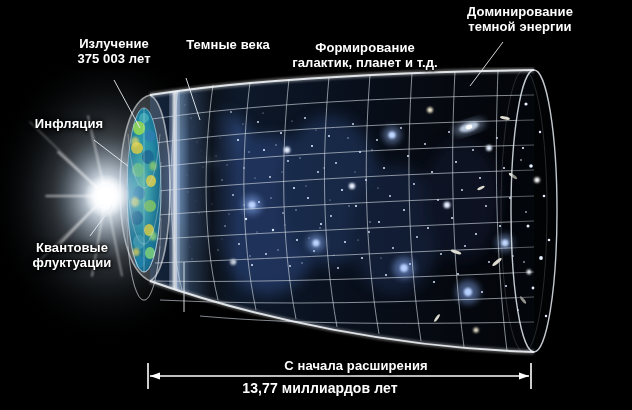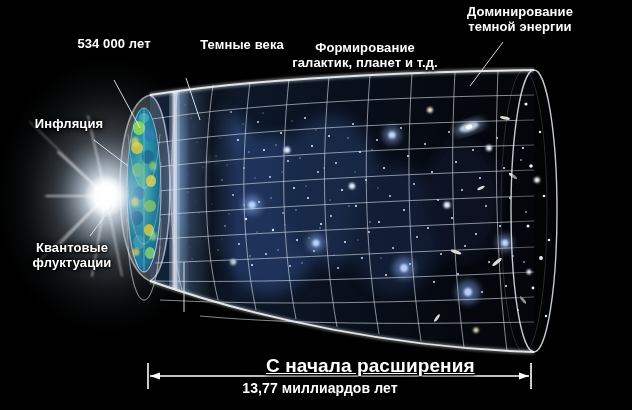--- a/index.html
+++ b/index.html
@@ -24,27 +24,27 @@
     font-size:13px;
     line-height:15px;
     letter-spacing:0.1px;
     text-align:center;
     white-space:nowrap;
     text-shadow:0 0 4px #000,0 0 7px #000,0 1px 2px #000;
     pointer-events:none;
   }
   .lbl span{display:block;}
   #lbl-cmb{left:34px;top:36px;width:160px;}
-  #lbl-darkages{left:182px;top:37px;width:120px;text-align:center;}
+  #lbl-darkages{left:168px;top:37px;width:120px;text-align:center;}
   #lbl-galaxies{left:280px;top:40px;width:170px;}
   #lbl-darkenergy{left:432px;top:4px;width:176px;}
   #lbl-inflation{left:14px;top:116px;width:110px;text-align:center;}
   #lbl-quantum{left:8px;top:240px;width:128px;text-align:center;}
   #lbl-firststars{left:142px;top:316px;width:196px;}
-  #lbl-since{left:266px;top:358px;width:180px;font-size:19px;text-decoration:underline;}
+  #lbl-since{left:266px;top:358px;width:180px;font-size:13px;}
   #lbl-age{left:215px;top:381px;width:210px;font-size:14px;}
 </style>
 </head>
 <body>
 
 <div id="stage">
 
   <svg class="layer" viewBox="0 0 632 410">
     <defs>
 
@@ -443,21 +443,22 @@
     <g stroke="#ffffff" stroke-width="1.4">
       <line x1="148" y1="363" x2="148" y2="389" stroke-width="1.6"></line>
       <line x1="531" y1="363" x2="531" y2="389" stroke-width="1.6"></line>
       <line x1="150" y1="376" x2="529" y2="376"></line>
       <polygon points="150,376 160,372.4 160,379.6" fill="#ffffff" stroke="none"></polygon>
       <polygon points="529,376 519,372.4 519,379.6" fill="#ffffff" stroke="none"></polygon>
     </g>
   </svg>
 
   <div class="lbl" id="lbl-cmb">
-    <span>534 000 лет</span>
+    <span>Излучение</span>
+    <span>375 003 лет</span>
   </div>
 
   <div class="lbl" id="lbl-darkages">
     <span>Темные века</span>
   </div>
 
   <div class="lbl" id="lbl-galaxies">
     <span>Формирование</span>
     <span>галактик, планет и т.д.</span>
   </div>

